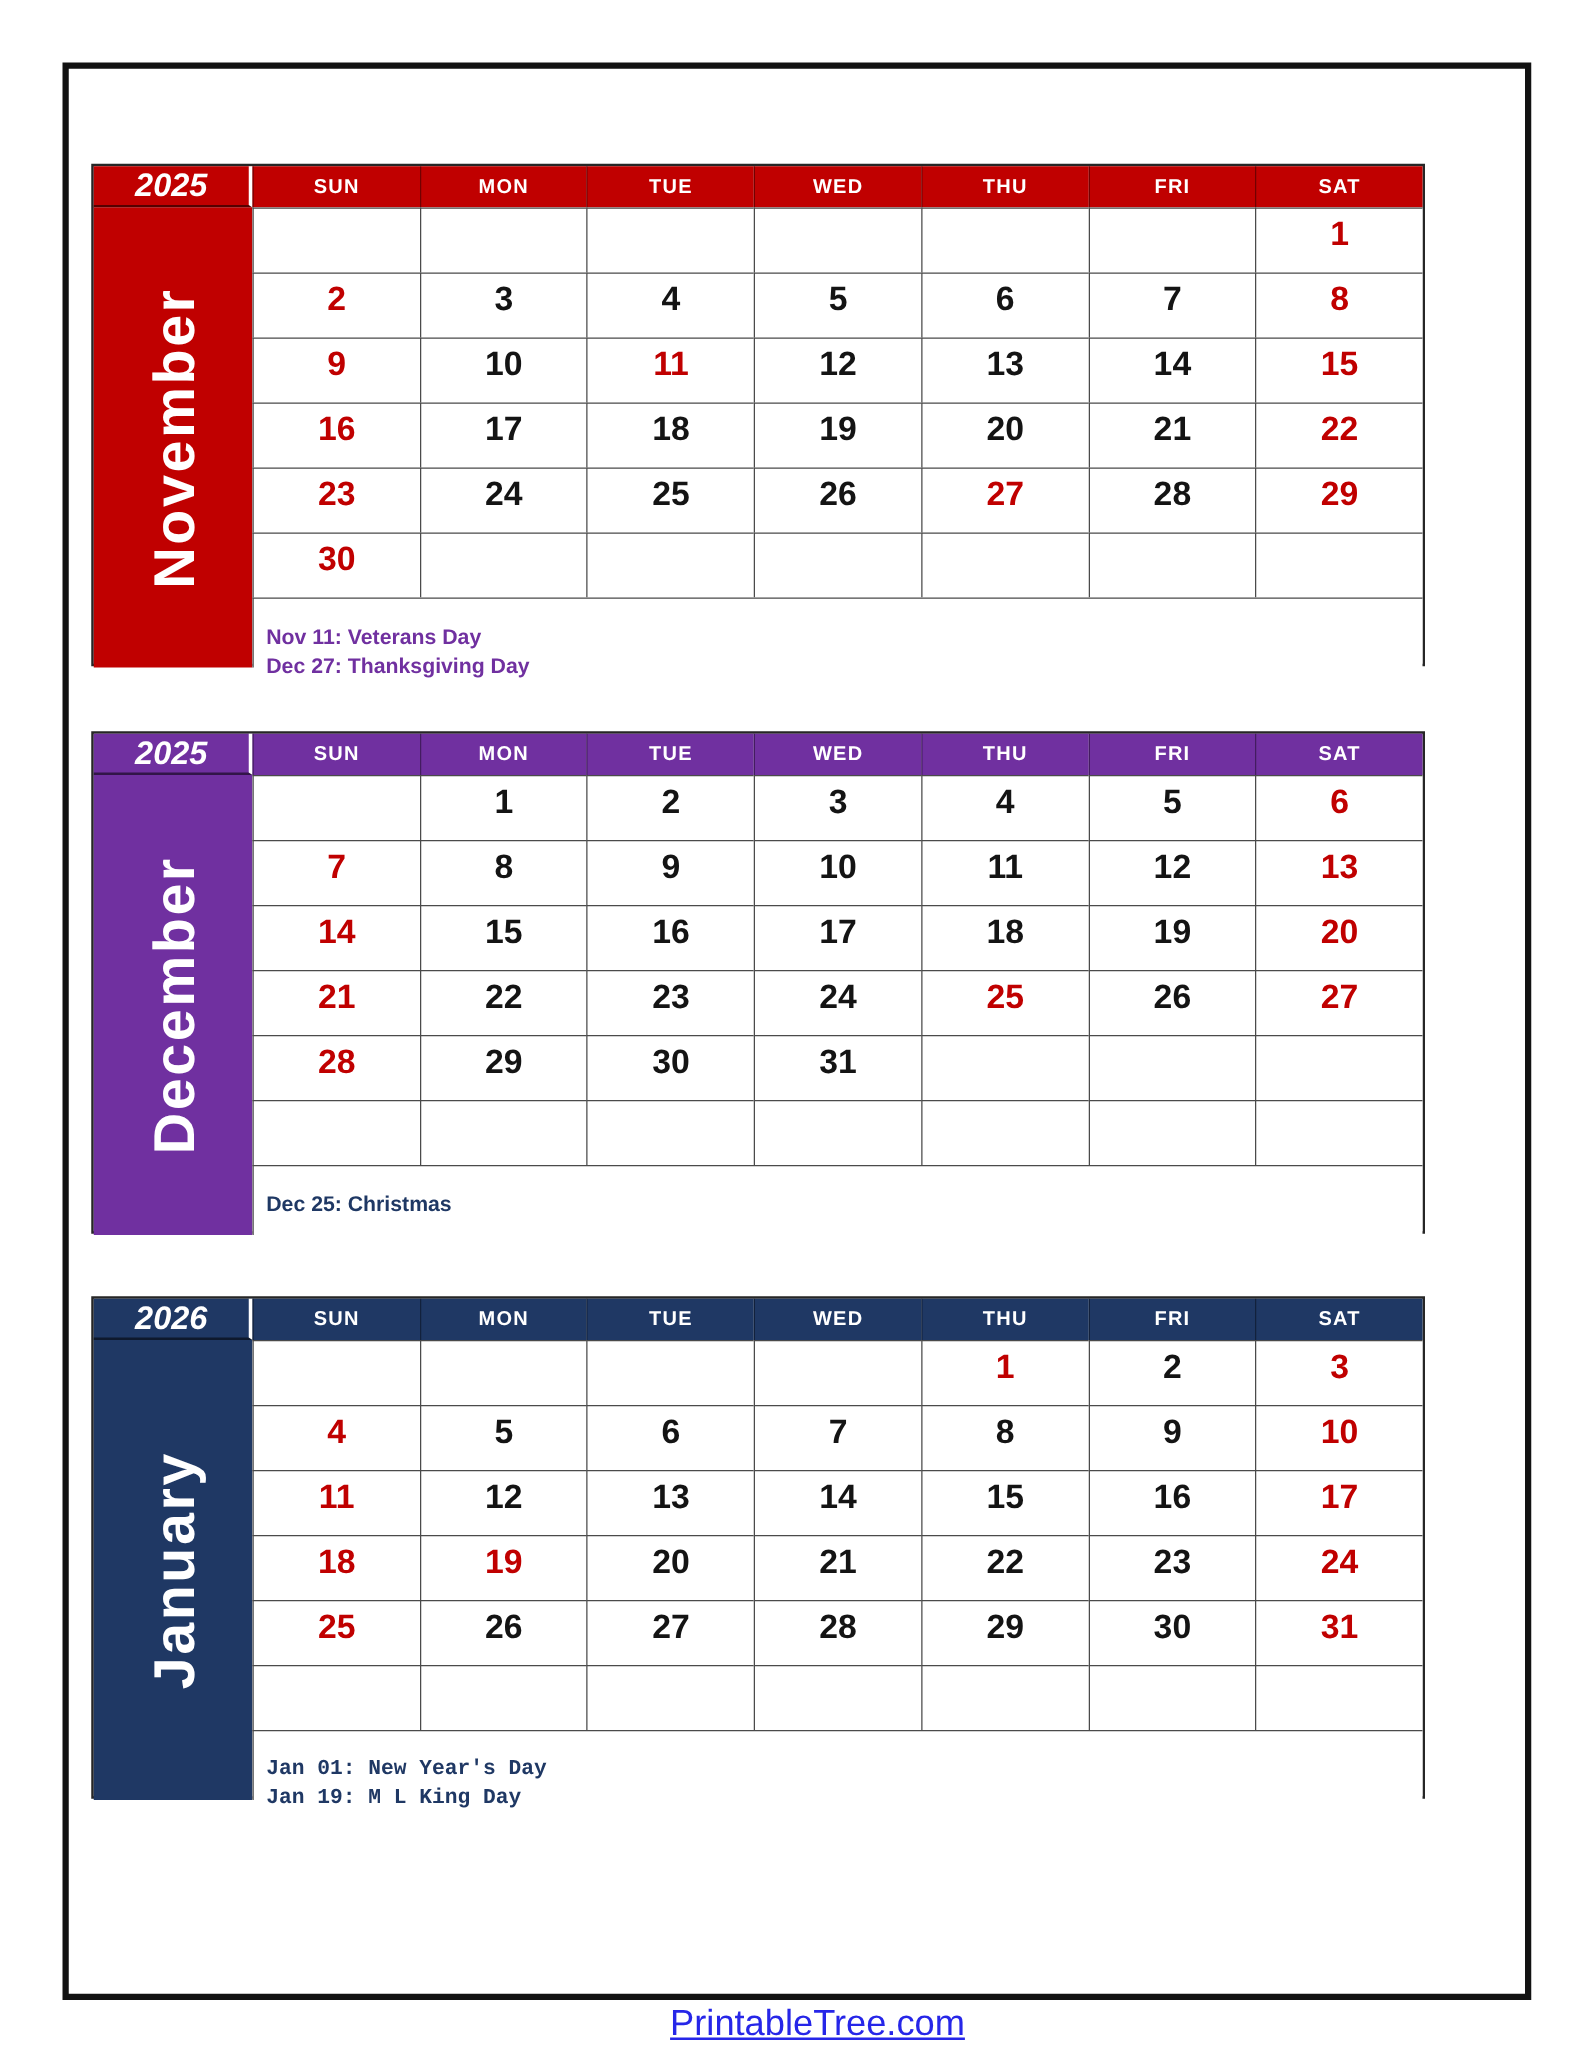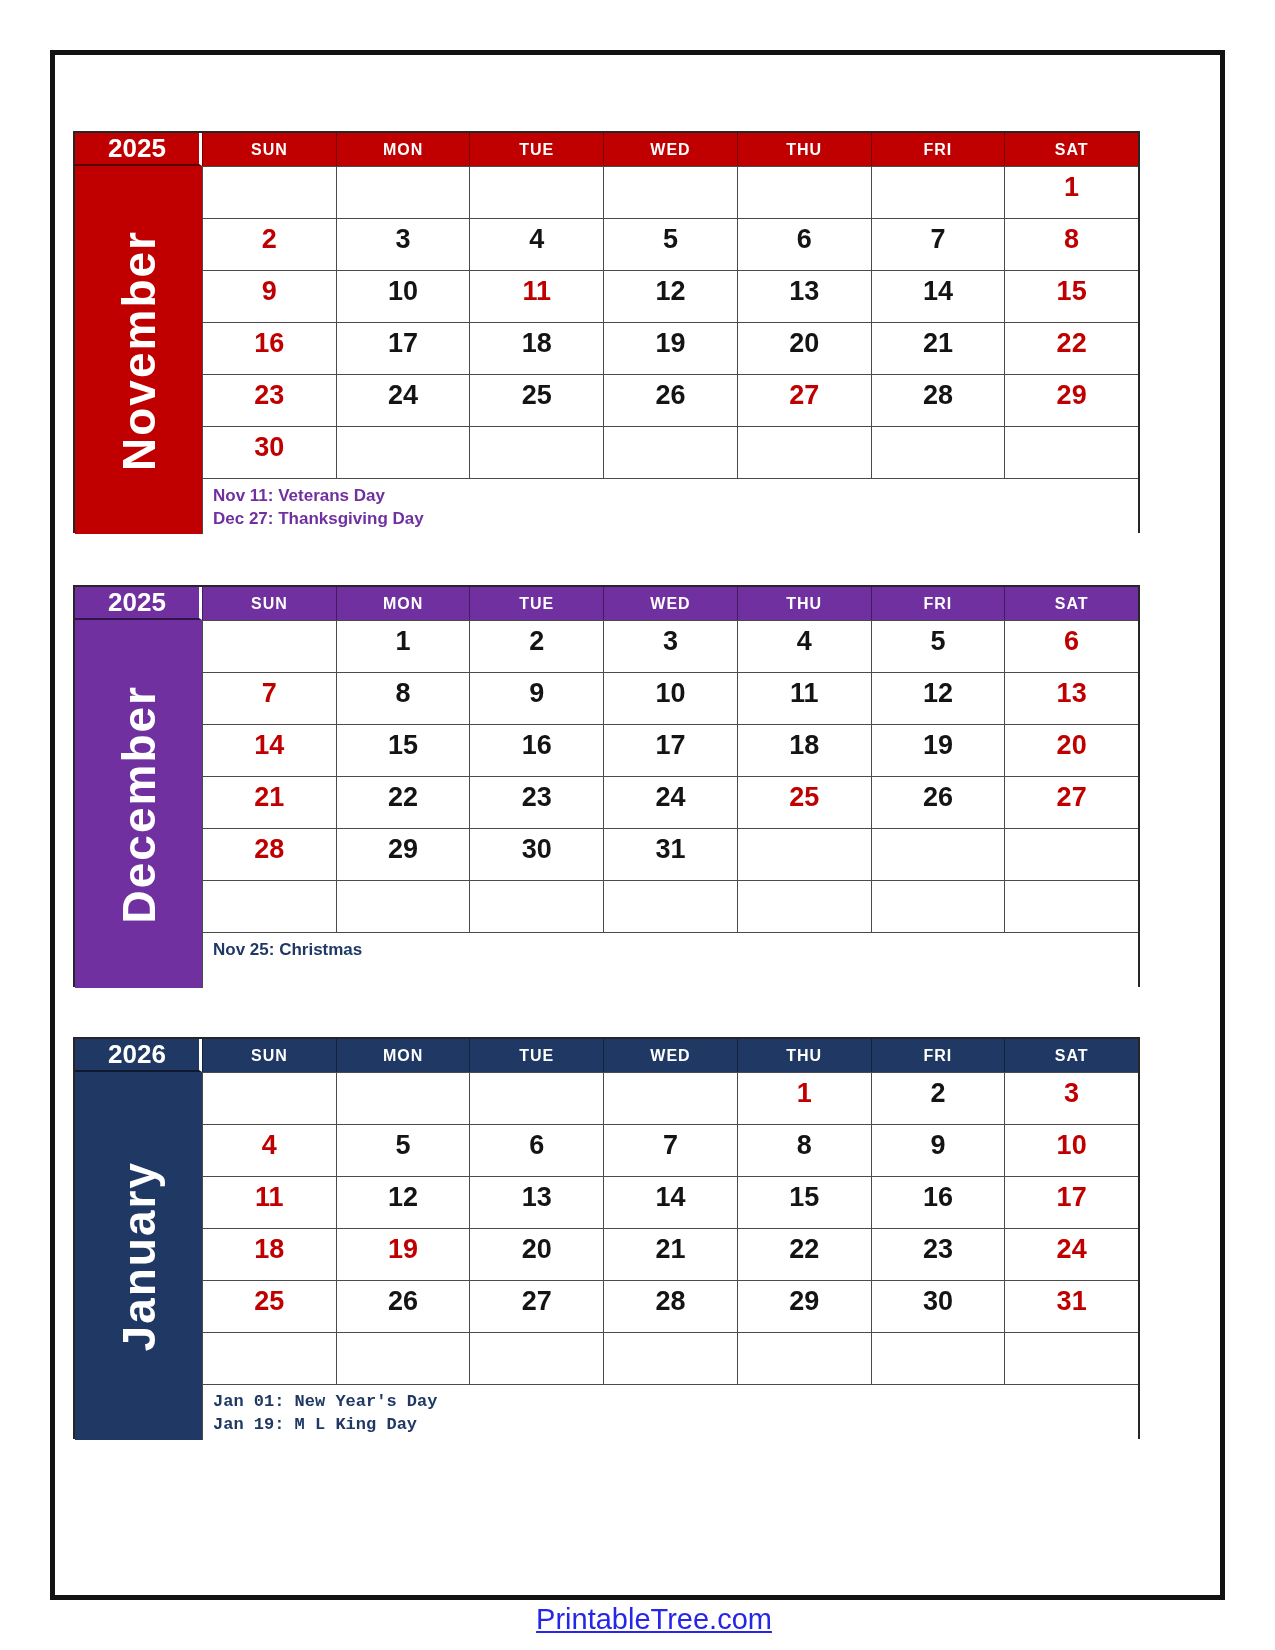--- a/index.html
+++ b/index.html
@@ -29,20 +29,21 @@
   .month.m1{top:530px;}
   .month.m2{top:982px;}
   .year{
     grid-column:1;grid-row:1;
     background:var(--accent);
     color:#fff;font-weight:bold;font-size:26px;
     display:flex;align-items:center;justify-content:center;
     border-right:3px solid #ffffff;
     border-bottom:2px solid rgba(0,0,0,0.55);
     box-sizing:border-box;
+    font-style:italic;
   }
   .wd{
     background:var(--accent);
     color:#fff;font-weight:bold;font-size:16px;letter-spacing:1px;
     display:flex;align-items:center;justify-content:center;
     border-left:1px solid rgba(0,0,0,0.40);
     box-sizing:border-box;
   }
   .vname{
     grid-column:1;grid-row:2 / 9;
@@ -64,21 +65,21 @@
     padding-top:5px;
     font-weight:bold;font-size:27px;color:#141414;
     background:#fff;
   }
   .day.red{color:var(--date-red);}
   .holidays{
     grid-column:2 / 9;
     border-left:1px solid #4a4a4a;
     border-top:1px solid #4a4a4a;
     box-sizing:border-box;
-    padding:6px 0 0 10px;
+    padding:20px 0 0 10px;
     font-weight:bold;font-size:17px;line-height:1.35;
     background:#fff;
   }
   .footer{
     position:absolute;left:0;top:1548px;width:100%;
     text-align:center;
   }
   .footer a{
     font-size:29px;
     text-decoration:underline;
@@ -200,21 +201,21 @@
         <div class="day"></div>
         <div class="day"></div>
         <div class="day"></div>
         <div class="day"></div>
         <div class="day"></div>
         <div class="day"></div>
         <div class="day"></div>
         <div class="day"></div>
         <div class="day"></div>
         <div class="holidays" style="color: rgb(31, 56, 100);">
-          <div>Nov 25: Christmas</div>
+          <div>Dec 25: Christmas</div>
         </div>
     </section>
 
     <section class="month m2" style="--accent: #1F3864; --date-red: #C00000;">
       <div class="year">2026</div>
         <div class="wd">SUN</div>
         <div class="wd">MON</div>
         <div class="wd">TUE</div>
         <div class="wd">WED</div>
         <div class="wd">THU</div>

